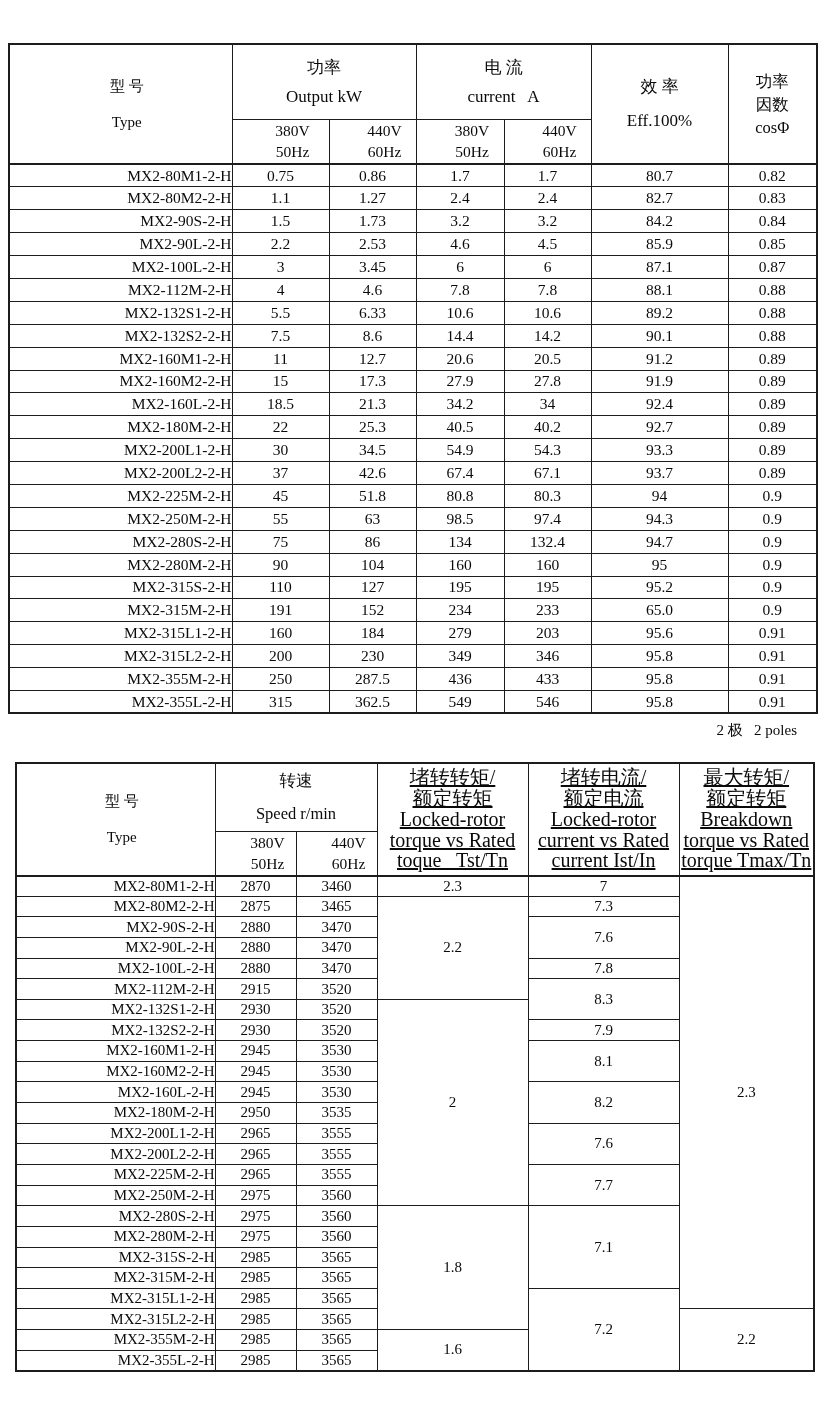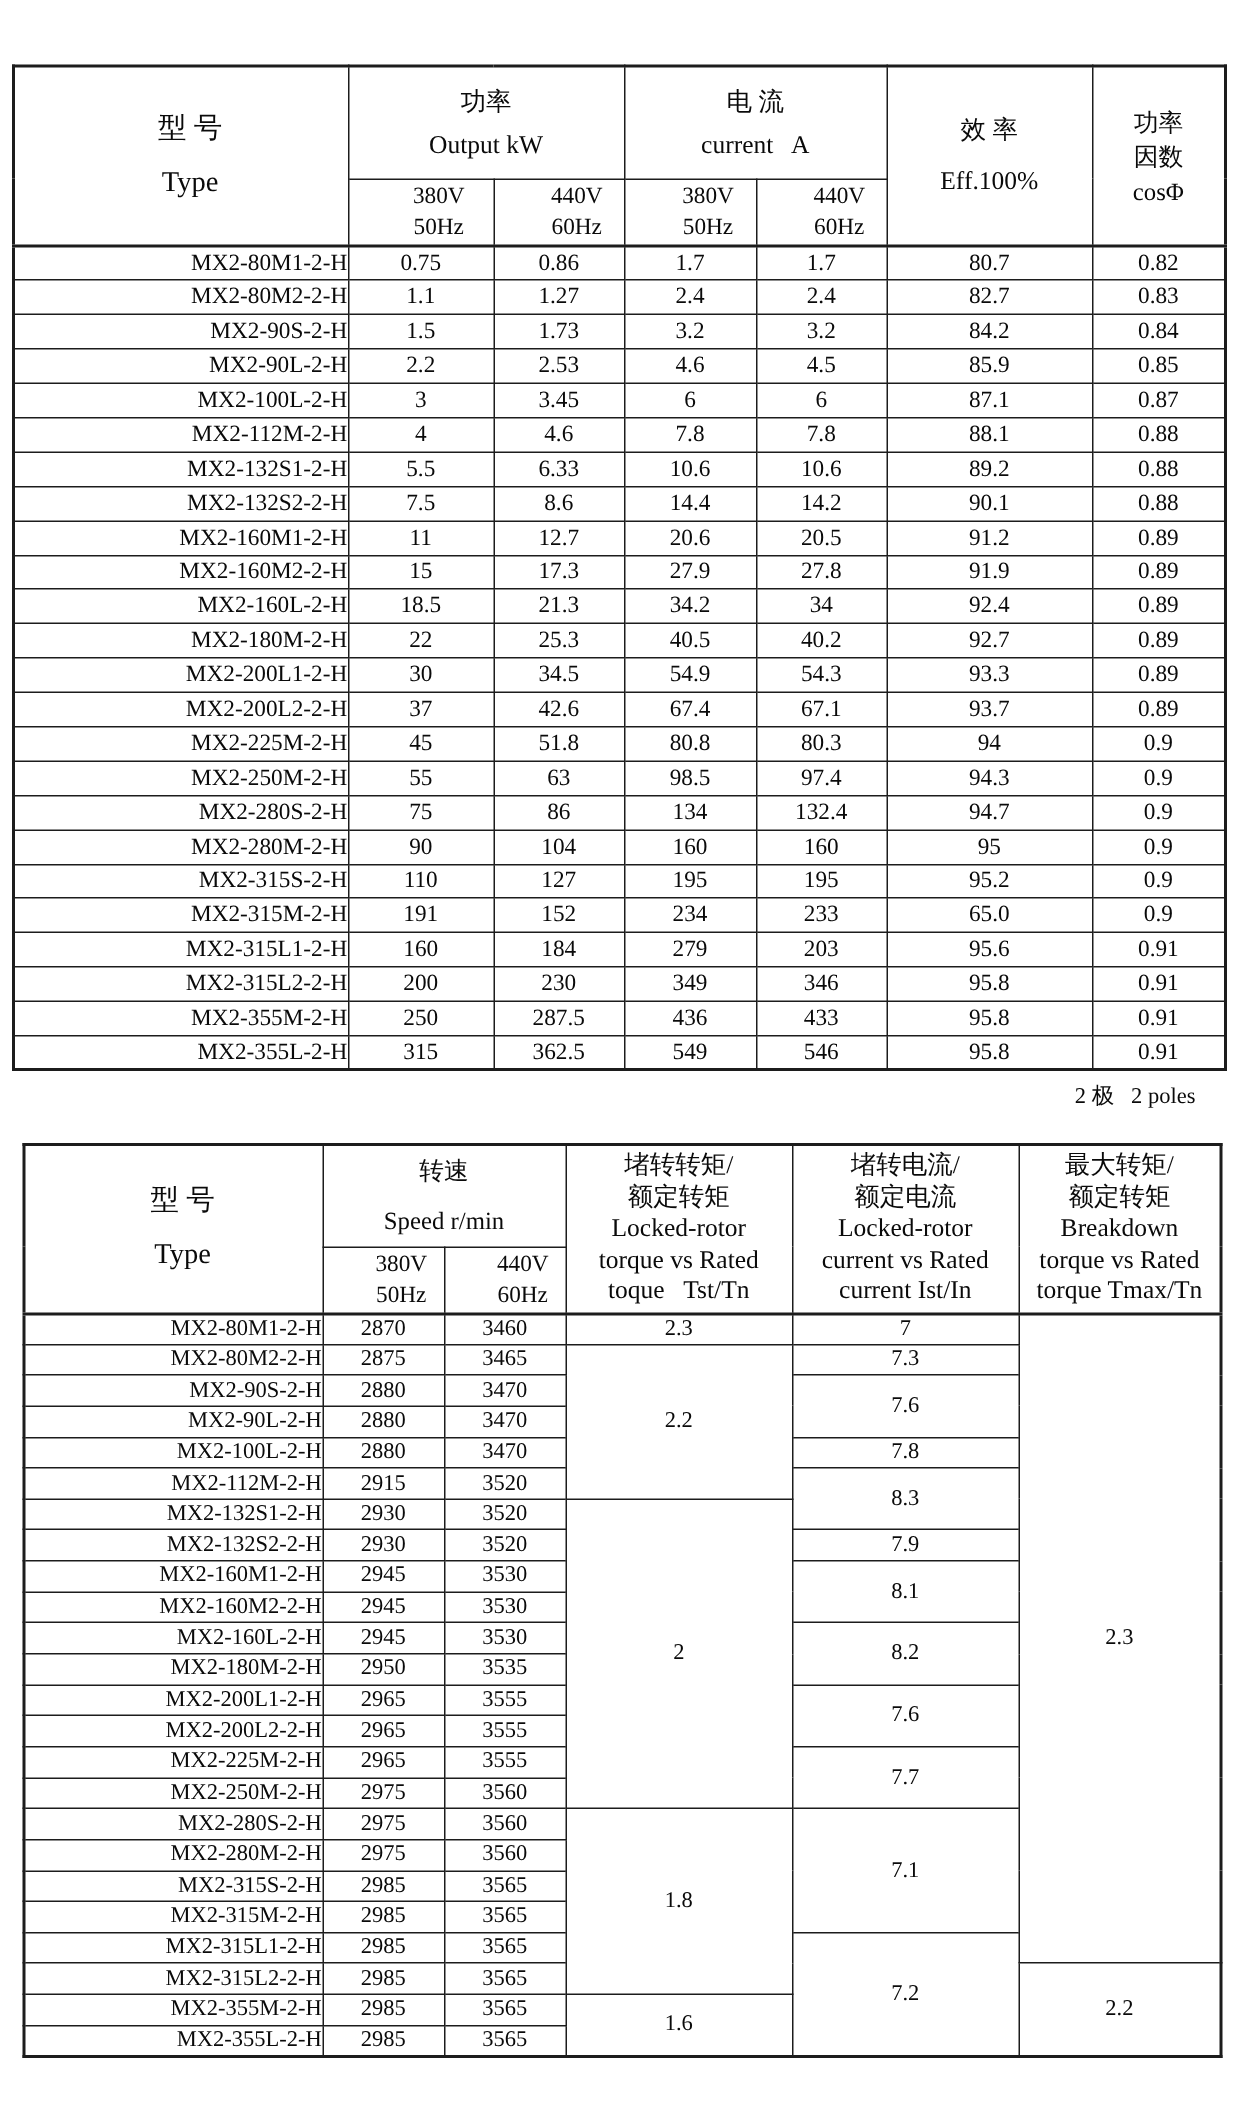--- a/index.html
+++ b/index.html
@@ -29,26 +29,26 @@
   #t2 thead tr.r1{height:68px;}
   #t2 thead tr.r2{height:42px;}
   #t2 tbody tr{height:20.65px;}
   #t2 tbody td{font-size:15px;}
   #t2 thead{border-bottom:2px solid #1c1c1c;}
 
   .model{text-align:right;padding-left:13px;white-space:nowrap;}
   .num{text-align:center;}
 
   .hmulti{white-space:pre-wrap;text-align:center;vertical-align:middle;}
-  .h-zh-big{font-size:19px;line-height:36px;padding-left:12px;}
+  .h-zh-big{font-size:15px;line-height:36px;padding-left:12px;}
   .h-2line{font-size:17px;line-height:29px;}
   .h-eff{font-size:17px;line-height:34px;margin-top:20px;}
   .h-pf{font-size:16.5px;line-height:23px;}
   .h-sub{font-size:15.5px;line-height:21.5px;text-align:center;vertical-align:middle;white-space:pre-wrap;padding-left:24px;}
-  .h-5line{font-size:17px;line-height:20.8px;}
+  .h-5line{font-size:20px;line-height:20.8px;text-decoration:underline;}
   .h-speed{font-size:16.5px;line-height:33px;}
 
   .pole-note{
     position:absolute;top:721px;right:33px;
     font-size:15px;white-space:pre;
   }
 </style>
 </head>
 <body>
 

